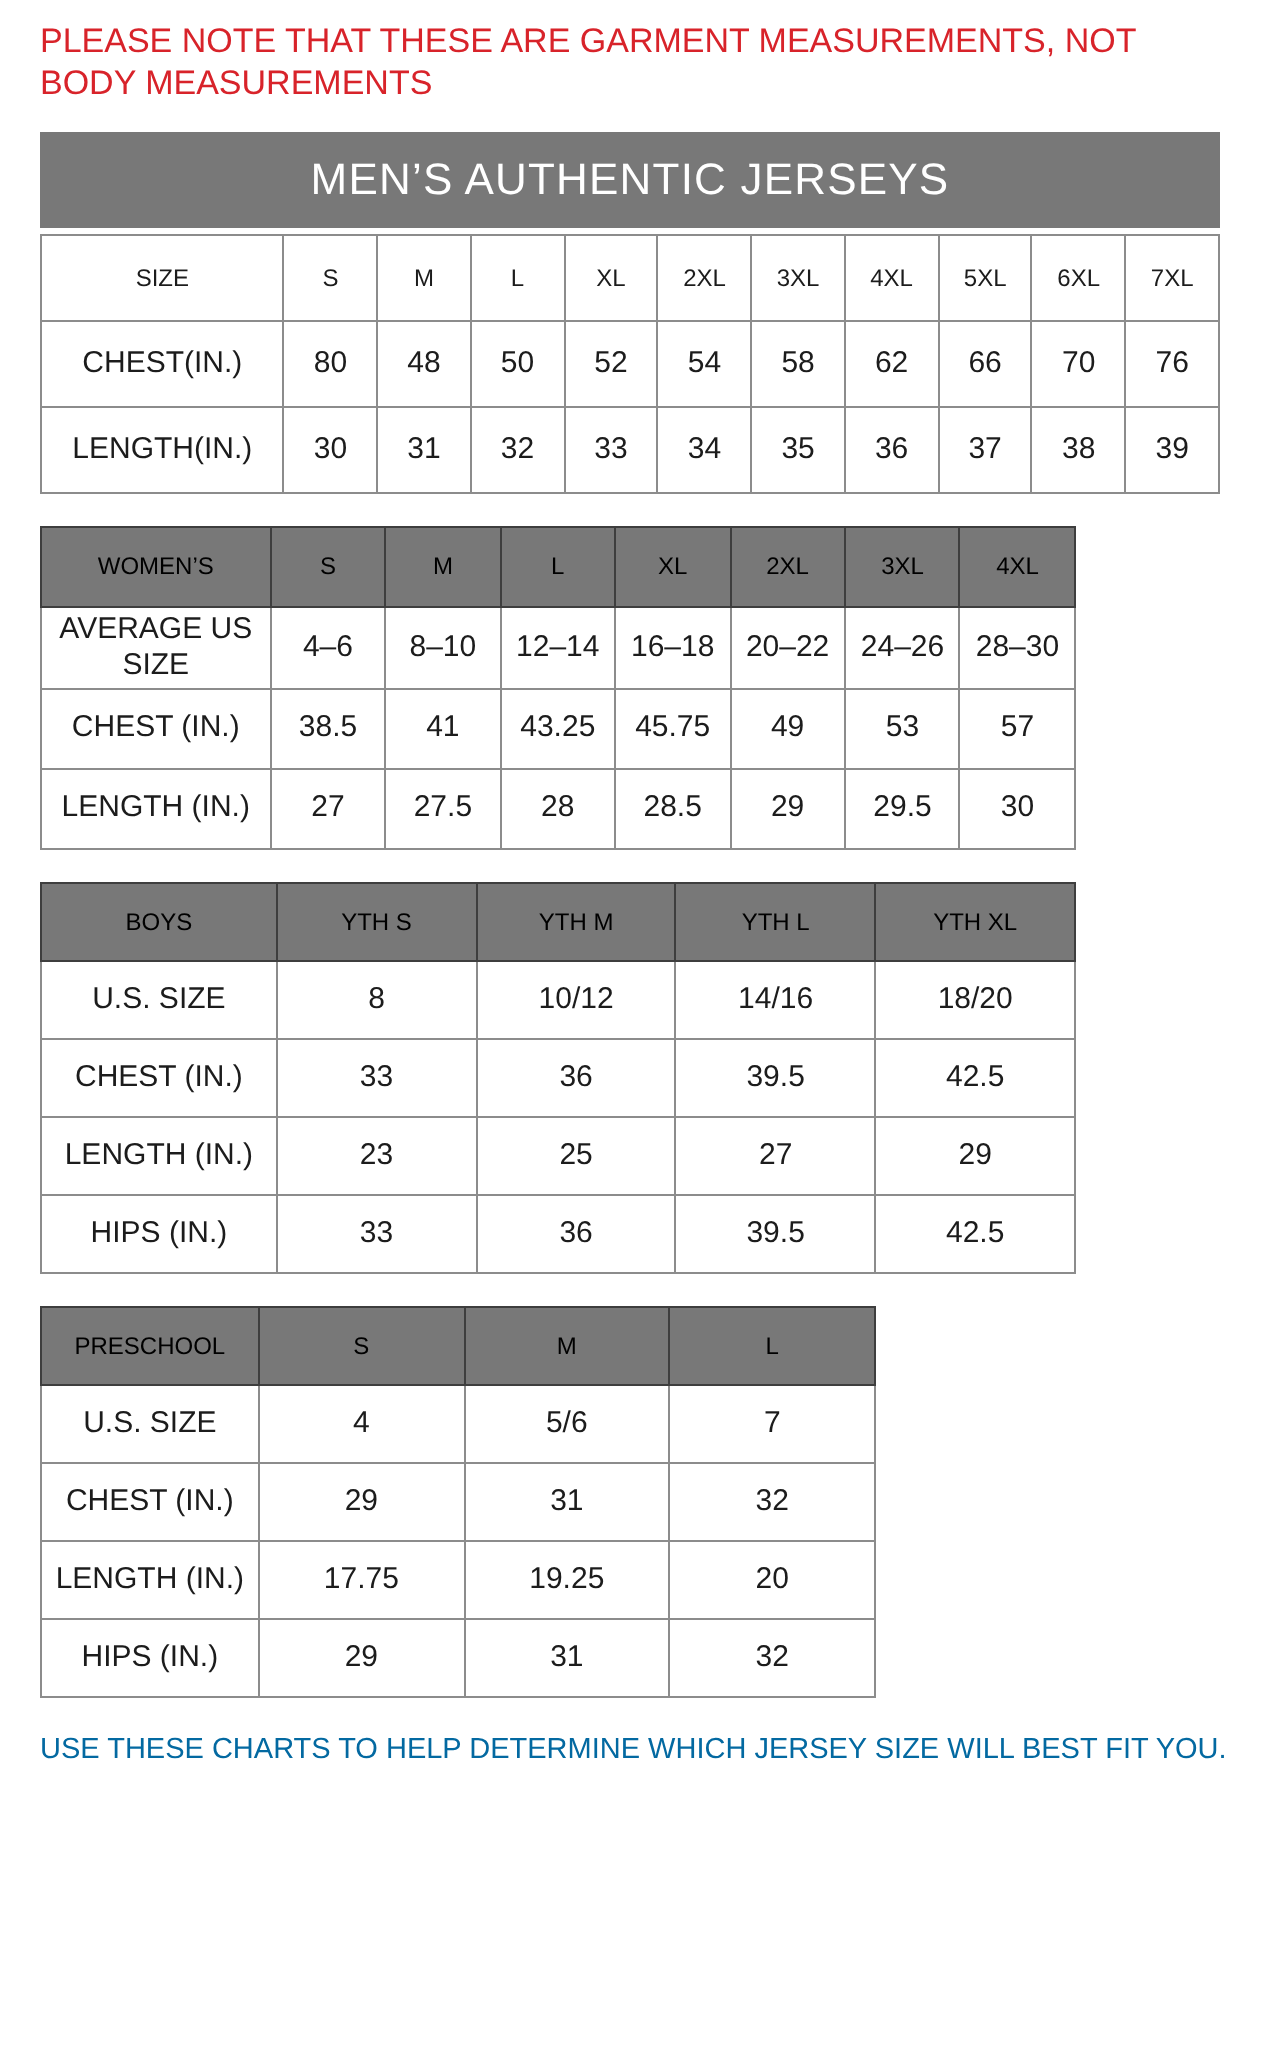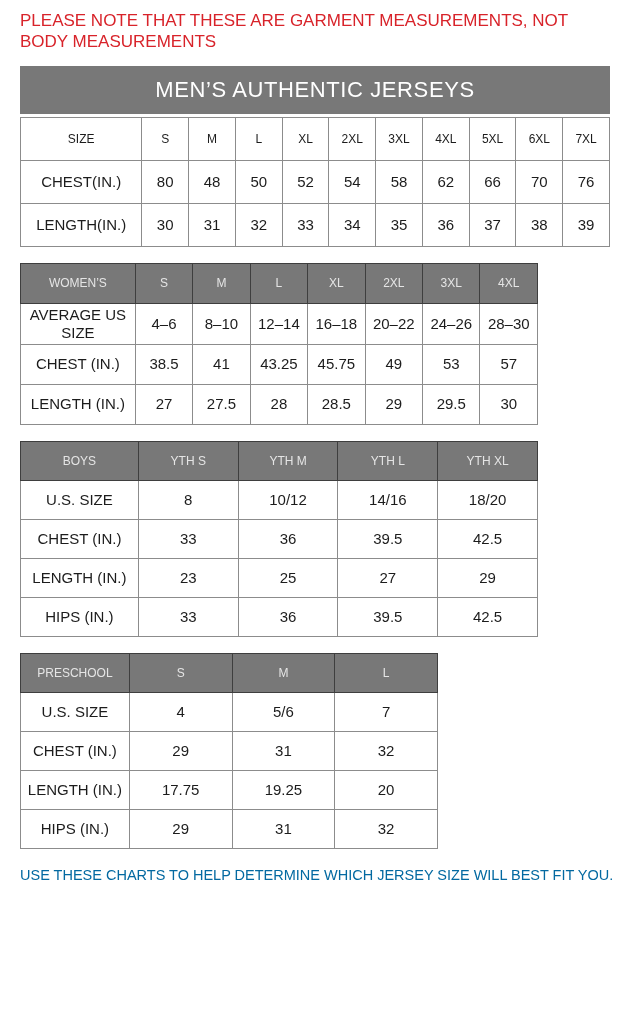--- a/index.html
+++ b/index.html
@@ -65,21 +65,21 @@
     font-weight: 400;
     padding: 2px 1px;
     color: #1c1c1c;
     line-height: 1.2;
   }
   table.sizing th { font-size: 12px; }
 
   
   table.header-gray th {
     background: #787878;
-    color: #e5e5e5;
+    color: #000000;
     border-color: #3e3e3e;
   }
 
   table.mens { width: 590px; }
   table.mens th, table.mens td { height: 43px; }
   table.mens th:first-child { width: 20.6%; }
 
   table.womens { width: 518px; }
   table.womens th, table.womens td { height: 40px; }
   table.womens th:first-child { width: 22.2%; }

